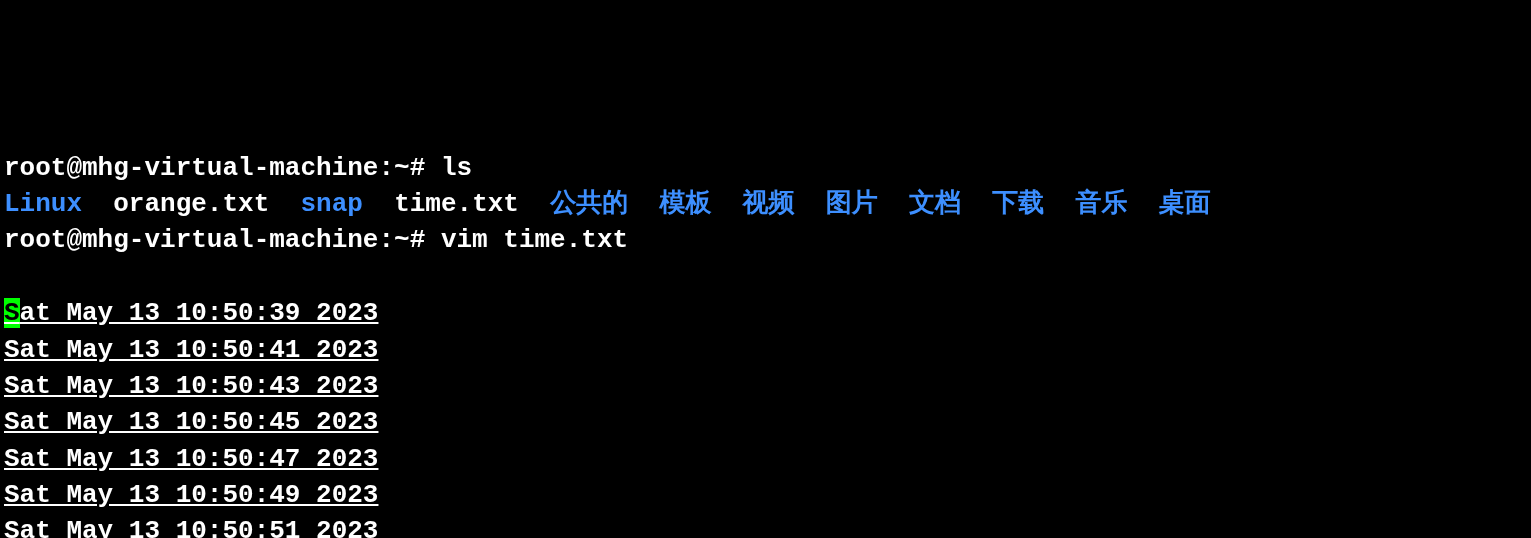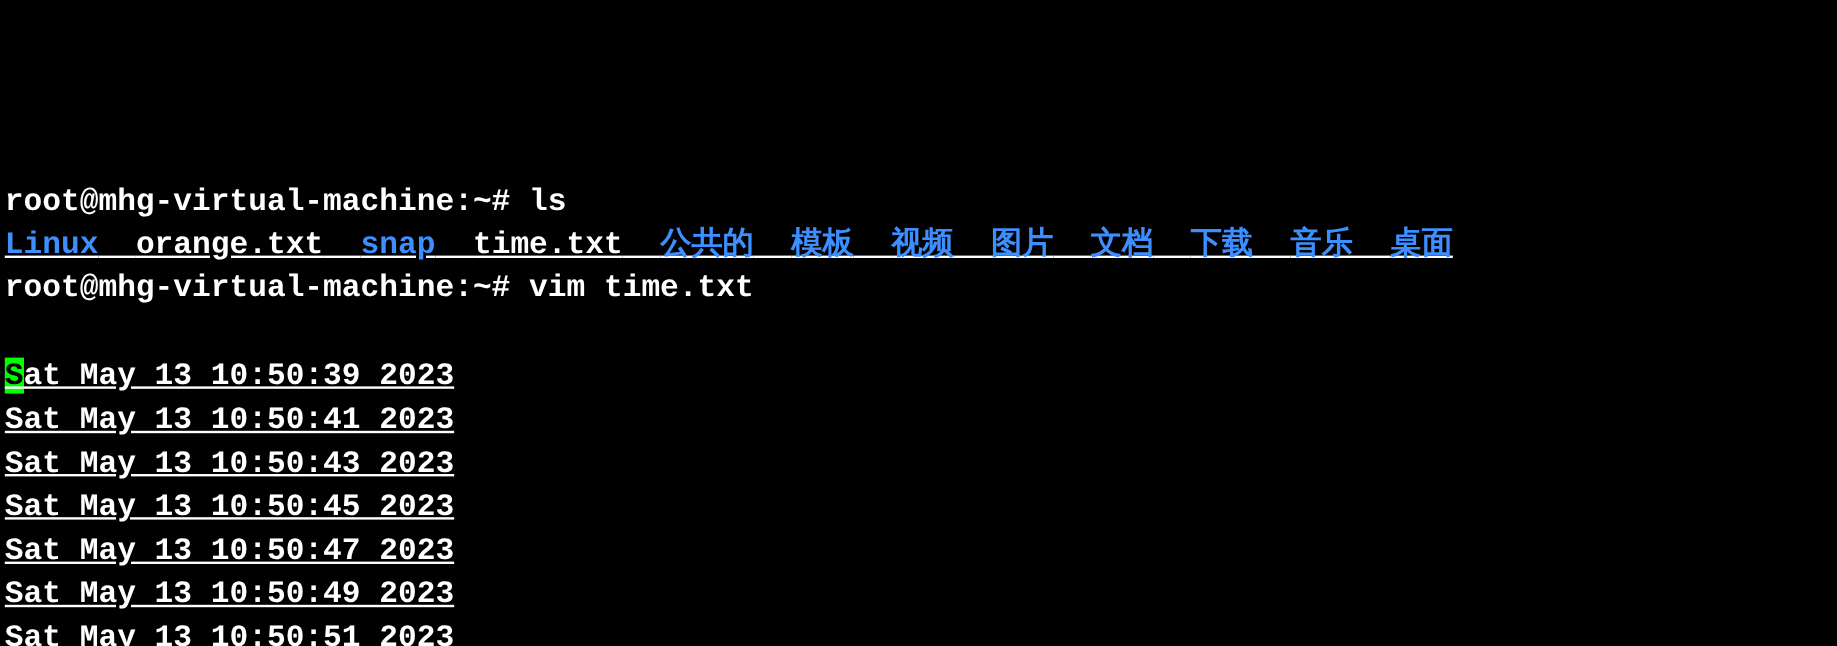--- a/index.html
+++ b/index.html
@@ -21,21 +21,20 @@
       display: block;
     }
     .prompt-text {
       color: #ffffff;
     }
     .command {
       color: #ffffff;
     }
     .ls-output {
       display: block;
-      text-decoration: underline;
     }
     .dir-entry {
       color: #3d8fff;
       font-weight: bold;
     }
     .file-entry {
       color: #ffffff;
     }
     .file-content-line {
       display: block;

